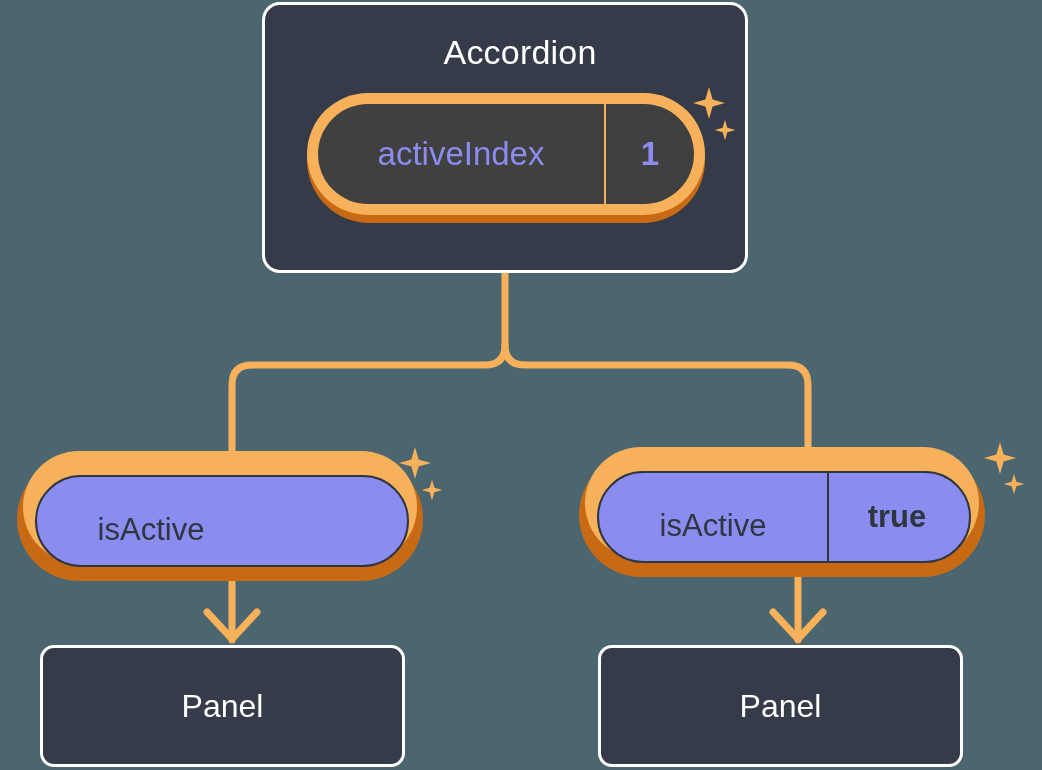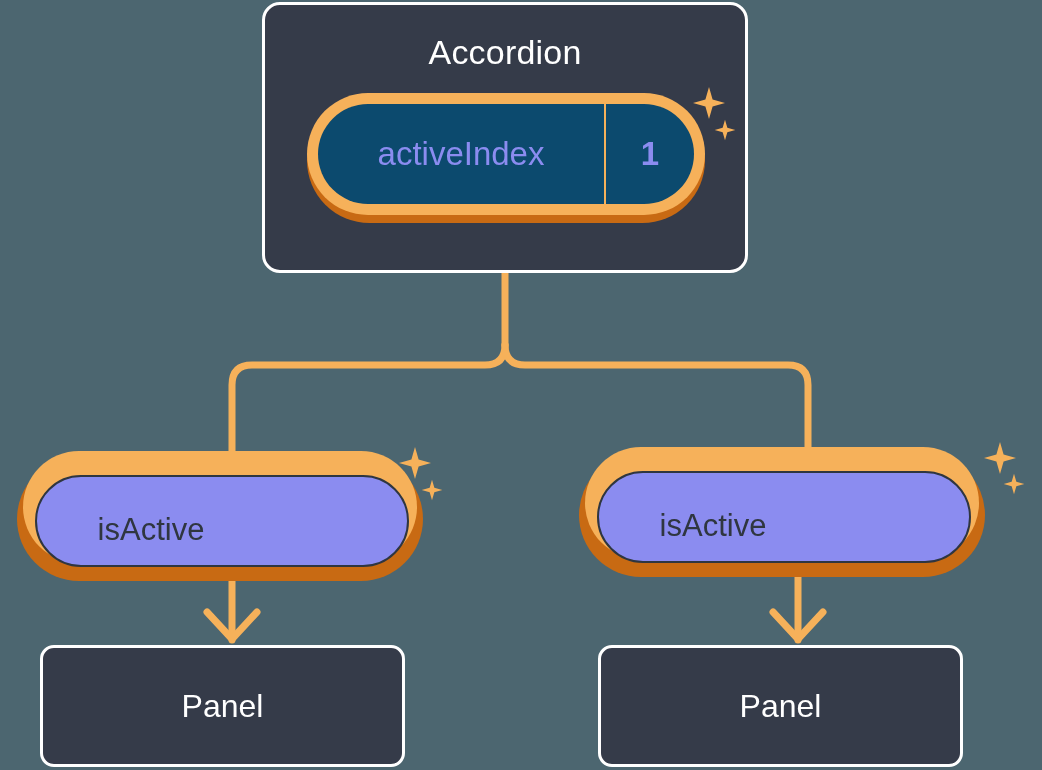--- a/index.html
+++ b/index.html
@@ -49,20 +49,21 @@
   .card-title {
     position: absolute;
     left: 0;
     top: 28px;
     width: 100%;
     text-align: center;
     color: #ffffff;
     font-size: 34px;
     font-weight: 400;
     letter-spacing: 0.2px;
+    padding-left: 15px;
   }
   .card-panel {
     width: 365px;
     height: 122px;
     top: 645px;
     border-radius: 14px;
     display: flex;
     align-items: center;
     justify-content: center;
   }
@@ -104,21 +105,21 @@
   }
   .pill-val {
     font-weight: bold;
   }
 
   
   .pill-top-outer { left: 307px; top: 98px; width: 398px; height: 125px; }
   .pill-top-mid   { left: 307px; top: 93px; width: 398px; height: 122px; }
   .pill-top-inner {
     left: 318px; top: 104px; width: 376px; height: 100px;
-    background: #0c4a6e;
+    background: #404040;
   }
   .pill-top-inner .pill-cell { color: #8b8cf0; font-size: 33px; }
   .pill-top-inner .pill-key { width: 286px; }
   .pill-top-inner .pill-val { width: 90px; border-left: 2px solid #f6b15a; }
 
   
   .pill-b-outer { width: 406px; height: 124px; background: #c86a13; }
   .pill-b-mid   { width: 394px; height: 112px; background: #f6b15a; }
   .pill-b-inner {
     width: 370px; height: 88px;
@@ -201,20 +202,21 @@
   <div class="sparkle" style="left:421px; top:479px;">
     <svg width="22" height="22" viewBox="0 0 34 34">
       <path d="M17 1 L20.6 13.4 L33 17 L20.6 20.6 L17 33 L13.4 20.6 L1 17 L13.4 13.4 Z" fill="#f6b15a"></path>
     </svg>
   </div>
 
   <div class="pill-outer pill-b-outer pr-outer"></div>
   <div class="pill-mid pill-b-mid pr-mid"></div>
   <div class="pill-inner pill-b-inner pr-inner">
     <div class="pill-cell pill-key">isActive</div>
+    <div class="pill-cell pill-val">true</div>
   </div>
   <div class="sparkle" style="left:983px; top:441px;">
     <svg width="34" height="34" viewBox="0 0 34 34">
       <path d="M17 1 L20.6 13.4 L33 17 L20.6 20.6 L17 33 L13.4 20.6 L1 17 L13.4 13.4 Z" fill="#f6b15a"></path>
     </svg>
   </div>
   <div class="sparkle" style="left:1003px; top:473px;">
     <svg width="22" height="22" viewBox="0 0 34 34">
       <path d="M17 1 L20.6 13.4 L33 17 L20.6 20.6 L17 33 L13.4 20.6 L1 17 L13.4 13.4 Z" fill="#f6b15a"></path>
     </svg>

